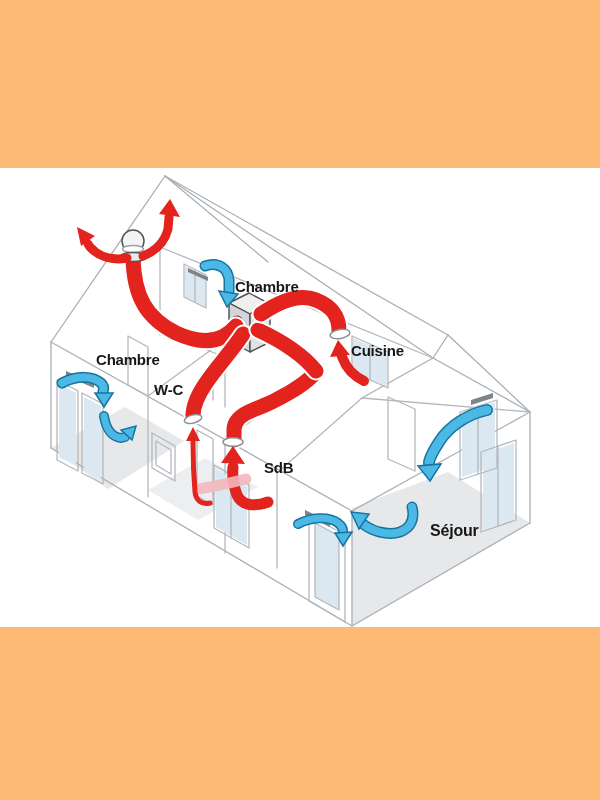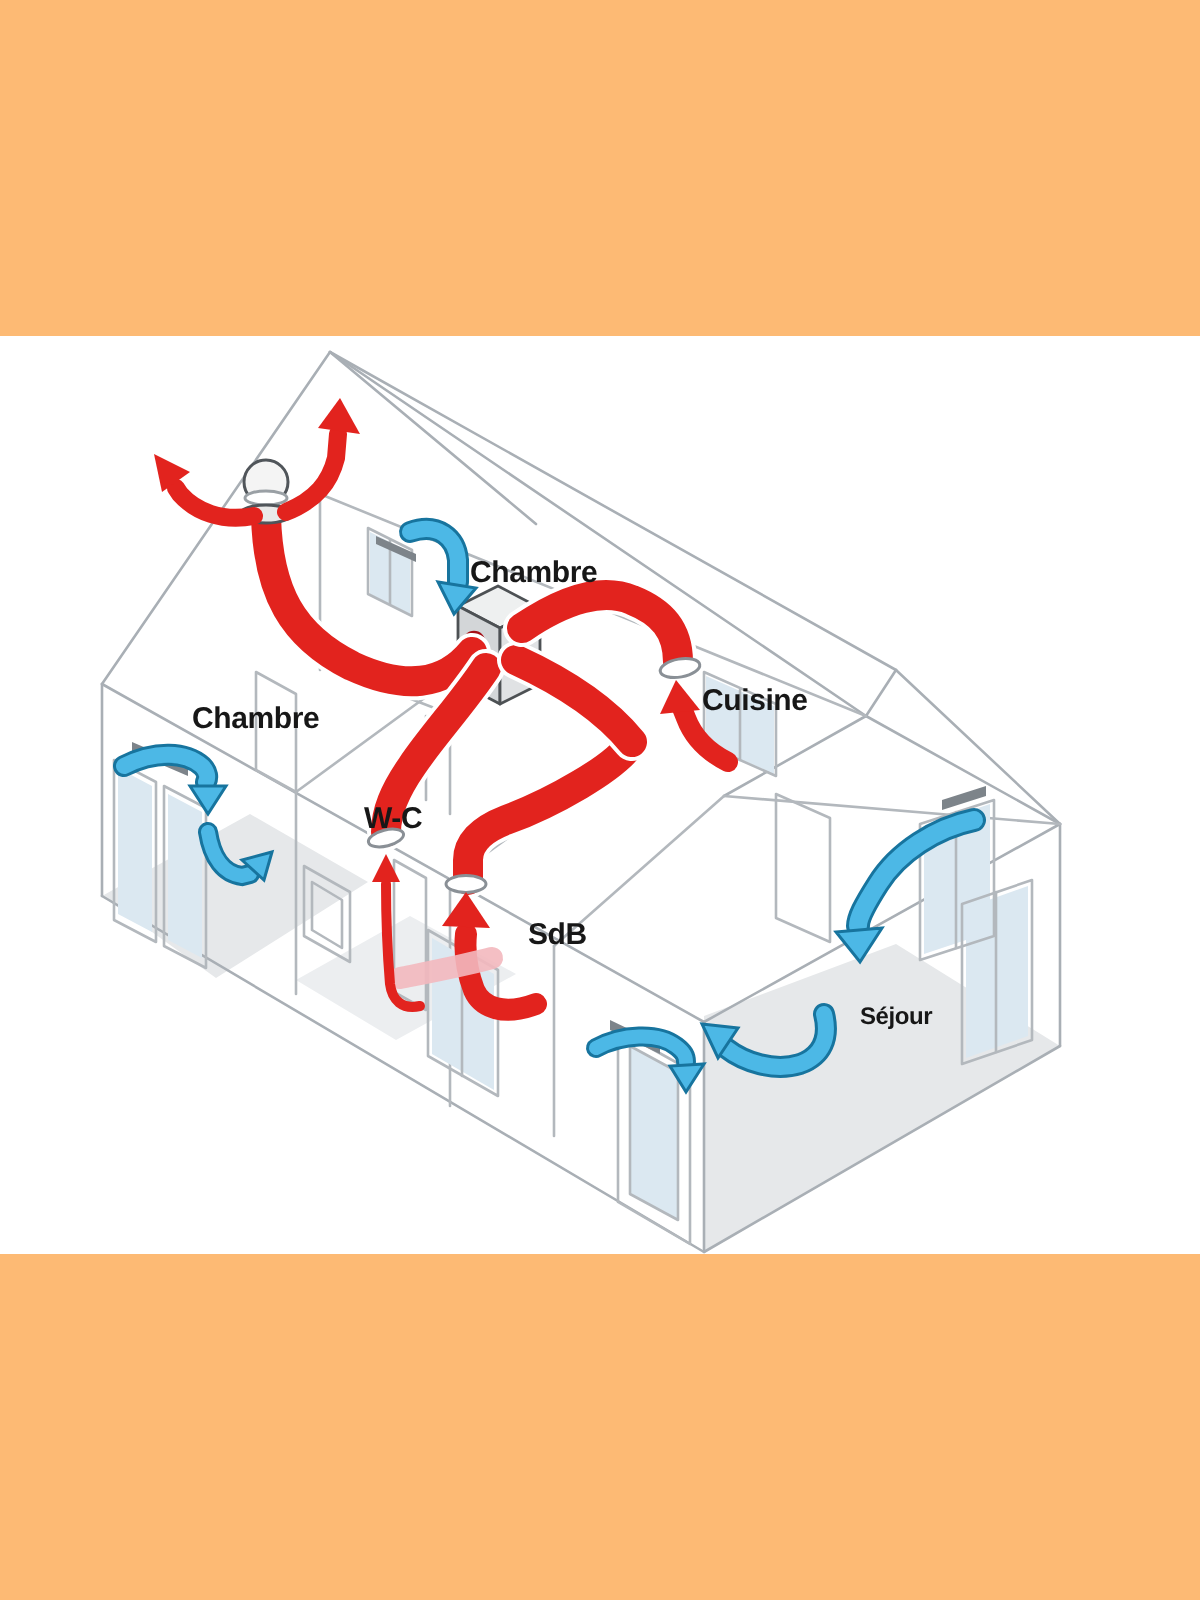--- a/index.html
+++ b/index.html
@@ -5,23 +5,23 @@
   html,body{margin:0;padding:0;background:#000;}
   #stage{position:relative;width:600px;height:800px;background:#fdba74;overflow:hidden;
          font-family:"Liberation Sans",sans-serif;}
   #paper{position:absolute;left:0;top:168px;width:600px;height:459px;background:#fff;}
   #art{position:absolute;left:0;top:0;width:600px;height:800px;}
   .lbl{position:absolute;font-weight:bold;font-size:15px;line-height:1;color:#171717;
        letter-spacing:-0.2px;white-space:nowrap;}
   .lbl-chambre-upper{left:235px;top:279px;}
   .lbl-chambre-left{left:96px;top:352px;}
   .lbl-cuisine{left:351px;top:343px;}
-  .lbl-wc{left:154px;top:402px;margin-left:28px;}
+  .lbl-wc{left:154px;top:382px;}
   .lbl-sdb{left:264px;top:442px;margin-top:18px;}
-  .lbl-sejour{left:430px;top:502px;font-size:12px;text-align:center;}
+  .lbl-sejour{left:430px;top:523px;font-size:16px;text-align:center;}
 </style>
 </head>
 <body>
 
 <div id="stage">
   <div id="paper"></div>
 
   <svg id="art" viewBox="0 0 600 800" xmlns="http://www.w3.org/2000/svg">
 
     <g fill="none" stroke="#b3b8bd" stroke-width="1.3" stroke-linejoin="round" stroke-linecap="round">

